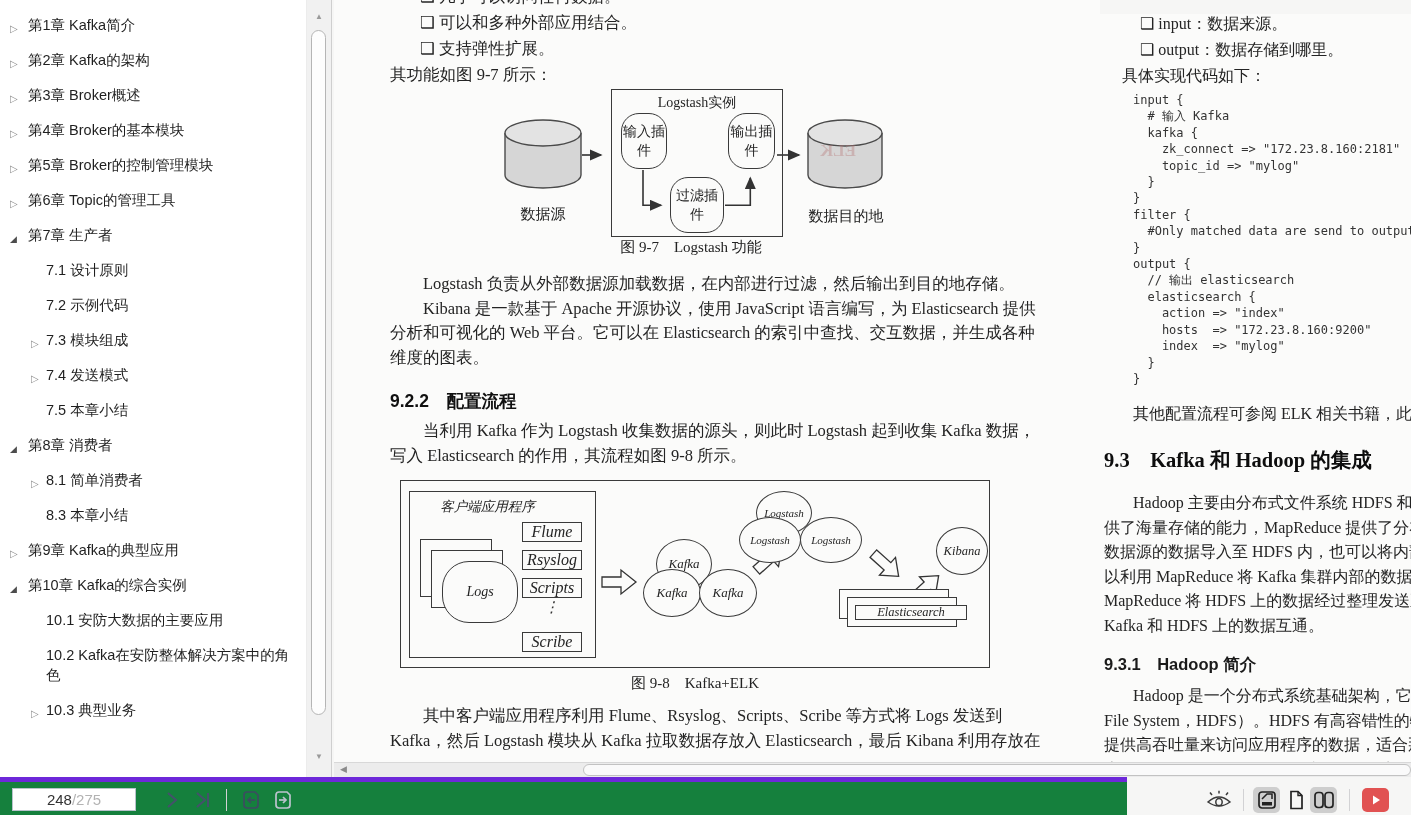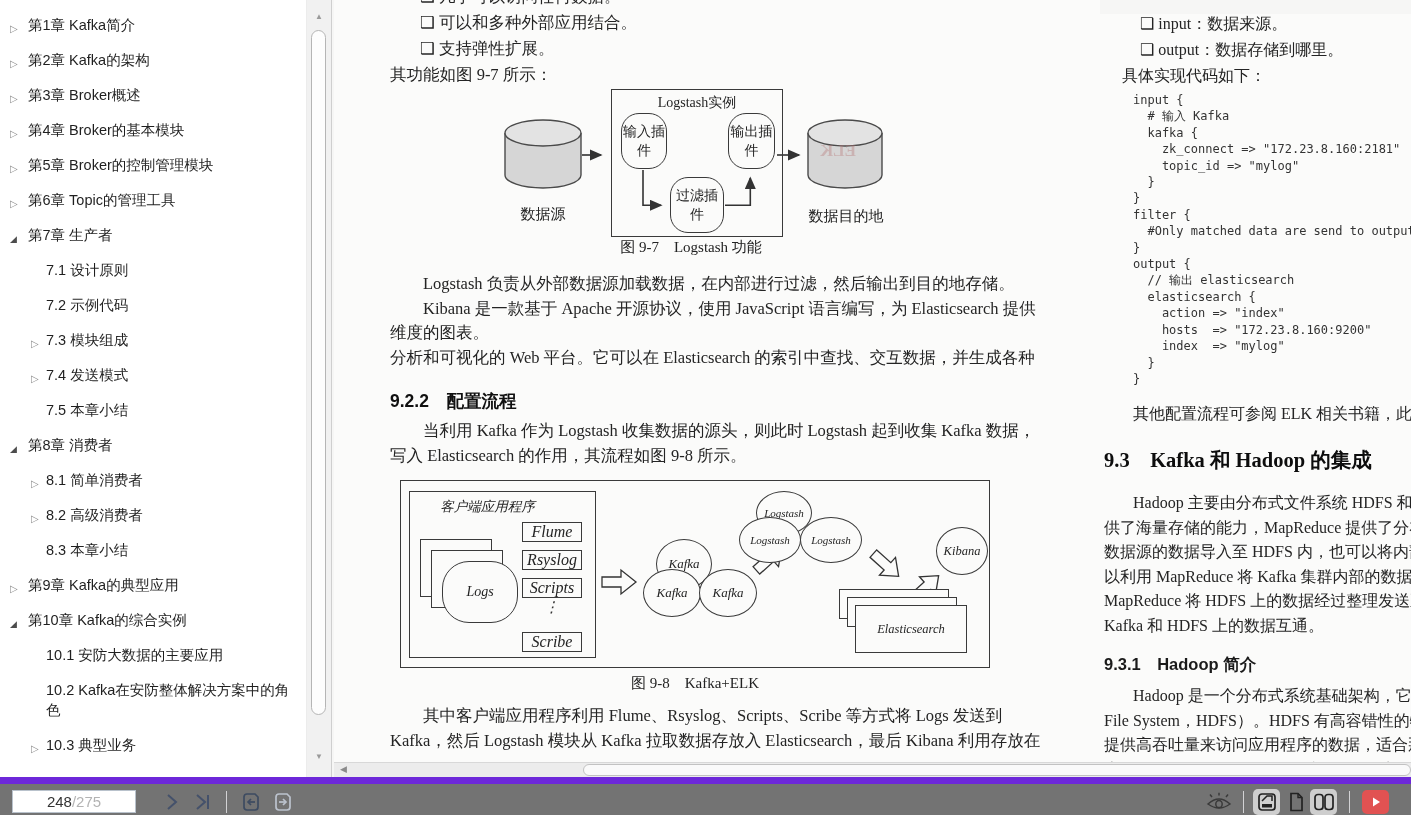--- a/index.html
+++ b/index.html
@@ -56,22 +56,22 @@
         font-size:16px;}
   .wm{position:absolute;transform:scale(-1,1);color:rgba(185,120,120,.38);
       font-weight:bold;font-size:17px;}
   
   .hscroll{position:absolute;left:334px;top:762px;width:1077px;height:15px;background:#ececec;
            border-top:1px solid #d8d8d8;box-sizing:border-box;}
   .hs-arrow{position:absolute;left:6px;top:1px;font-size:9px;color:#8a8a8a;}
   .hs-thumb{position:absolute;left:249px;top:1px;width:828px;height:12px;background:#fafafa;
             border:1px solid #c2c2c2;border-radius:7px;box-sizing:border-box;}
   
-  .toolbar{position:absolute;left:0;top:777px;width:1411px;height:38px;background:#737373;
-           border-top:7px solid #6d28d9;box-sizing:border-box;}
+  .toolbar{position:absolute;left:0;top:777px;width:1127px;height:38px;background:#15803d;
+           border-top:5px solid #6d28d9;box-sizing:border-box;}
   .pagebox{position:absolute;left:12px;top:6px;width:124px;height:23px;background:#fff;
            border:1px solid #b9c2cc;box-sizing:border-box;display:flex;align-items:center;
            justify-content:center;font-size:15px;}
   .pagebox .cur{color:#333;} .pagebox .tot{color:#b3b3b3;}
   .tbtn{position:absolute;top:5px;width:26px;height:26px;background:none;border:none;padding:0;
         display:flex;align-items:center;justify-content:center;cursor:default;}
   .tsep{position:absolute;top:7px;width:1px;height:22px;background:#d2d2d4;}
   .viewbtn{position:absolute;top:5px;width:27px;height:26px;border:none;padding:0;background:none;
            display:flex;align-items:center;justify-content:center;border-radius:5px;}
   .viewbtn.sel{background:#cecece;}
@@ -148,24 +148,20 @@
       <div class="toc-item lv1 expanded">
         <span class="tw"></span>
         <span>第8章 消费者</span>
       </div>
 
       <div class="toc-item lv2 collapsed">
         <span class="tw"></span>
         <span>8.1 简单消费者</span>
       </div>
 
-      <div class="toc-item lv2 collapsed">
-        <span class="tw"></span>
-        <span>8.2 高级消费者</span>
-      </div>
 
       <div class="toc-item lv2 leaf">
         <span class="tw"></span>
         <span>8.3 本章小结</span>
       </div>
 
       <div class="toc-item lv1 collapsed">
         <span class="tw"></span>
         <span>第9章 Kafka的典型应用</span>
       </div>
@@ -232,22 +228,22 @@
       <div class="fbox fwhite frnd" style="left:228px;top:27px;width:47px;height:56px;">输出插件</div>
       <div class="flbl" style="left:0;top:119px;width:86px;">数据源</div>
       <div class="flbl" style="left:299px;top:121px;width:94px;">数据目的地</div>
       <div class="fcap" style="left:0;top:152px;width:382px;">图 9-7　Logstash 功能</div>
     </div>
 
     <div class="blk" style="left:56px;top:272px;width:695px;">
 
     <div class="ln ind">Logstash 负责从外部数据源加载数据，在内部进行过滤，然后输出到目的地存储。</div>
         <div class="ln ind">Kibana 是一款基于 Apache 开源协议，使用 JavaScript 语言编写，为 Elasticsearch 提供</div>
+        <div class="ln">分析和可视化的 Web 平台。它可以在 Elasticsearch 的索引中查找、交互数据，并生成各种</div>
         <div class="ln">维度的图表。</div>
-        <div class="ln">分析和可视化的 Web 平台。它可以在 Elasticsearch 的索引中查找、交互数据，并生成各种</div>
       </div>
 
     <div class="blk h922" style="left:56px;top:389px;">9.2.2　配置流程</div>
 
     <div class="blk" style="left:56px;top:419px;width:695px;">
 
     <div class="ln ind">当利用 Kafka 作为 Logstash 收集数据的源头，则此时 Logstash 起到收集 Kafka 数据，</div>
         <div class="ln">写入 Elasticsearch 的作用，其流程如图 9-8 所示。</div>
       </div>
 
@@ -278,21 +274,21 @@
         <div class="circ" style="left:255px;top:58px;width:56px;height:50px;font-size:13px;">Kafka</div>
         <div class="circ" style="left:242px;top:88px;width:58px;height:48px;font-size:13px;">Kafka</div>
         <div class="circ" style="left:298px;top:88px;width:58px;height:48px;font-size:13px;">Kafka</div>
 
         <div class="circ" style="left:355px;top:10px;width:56px;height:44px;font-size:11px;">Logstash</div>
         <div class="circ" style="left:338px;top:36px;width:62px;height:46px;font-size:11px;">Logstash</div>
         <div class="circ" style="left:399px;top:36px;width:62px;height:46px;font-size:11px;">Logstash</div>
 
         <div class="stk" style="left:438px;top:108px;width:110px;height:30px;"></div>
         <div class="stk" style="left:446px;top:116px;width:110px;height:30px;"></div>
-        <div class="stk" style="left:454px;top:124px;width:112px;height:48px;font-size:12.5px;">Elasticsearch</div>
+        <div class="stk" style="left:454px;top:124px;width:112px;height:15px;font-size:12.5px;">Elasticsearch</div>
 
         <div class="circ" style="left:535px;top:46px;width:52px;height:48px;font-size:12.5px;">Kibana</div>
       </div>
       <div class="fcap" style="left:0;top:196px;width:590px;">图 9-8　Kafka+ELK</div>
     </div>
 
     <div class="blk" style="left:56px;top:704px;width:700px;">
 
     <div class="ln ind">其中客户端应用程序利用 Flume、Rsyslog、Scripts、Scribe 等方式将 Logs 发送到</div>
         <div class="ln">Kafka，然后 Logstash 模块从 Kafka 拉取数据存放入 Elasticsearch，最后 Kibana 利用存放在</div>

